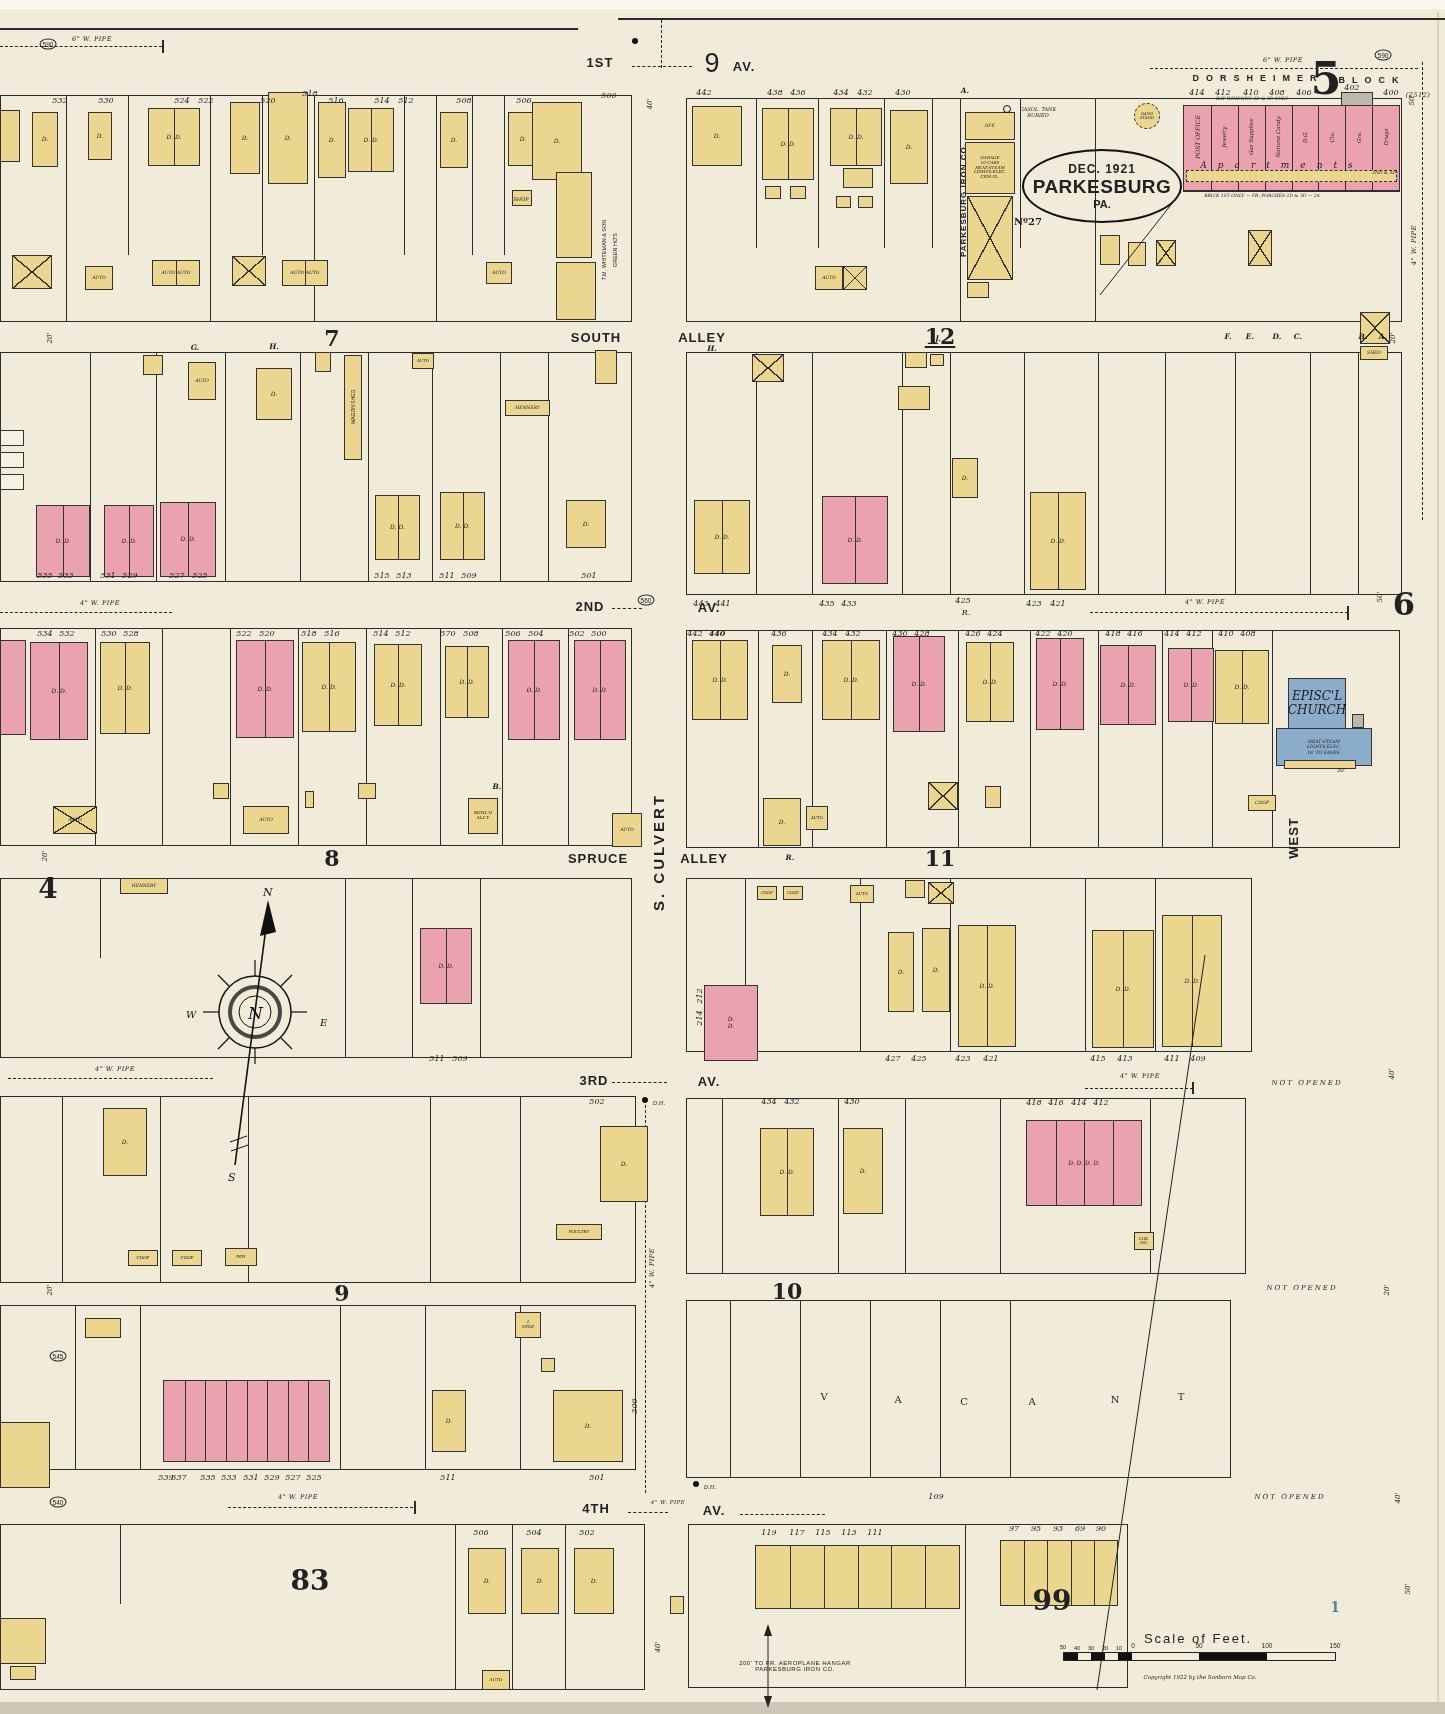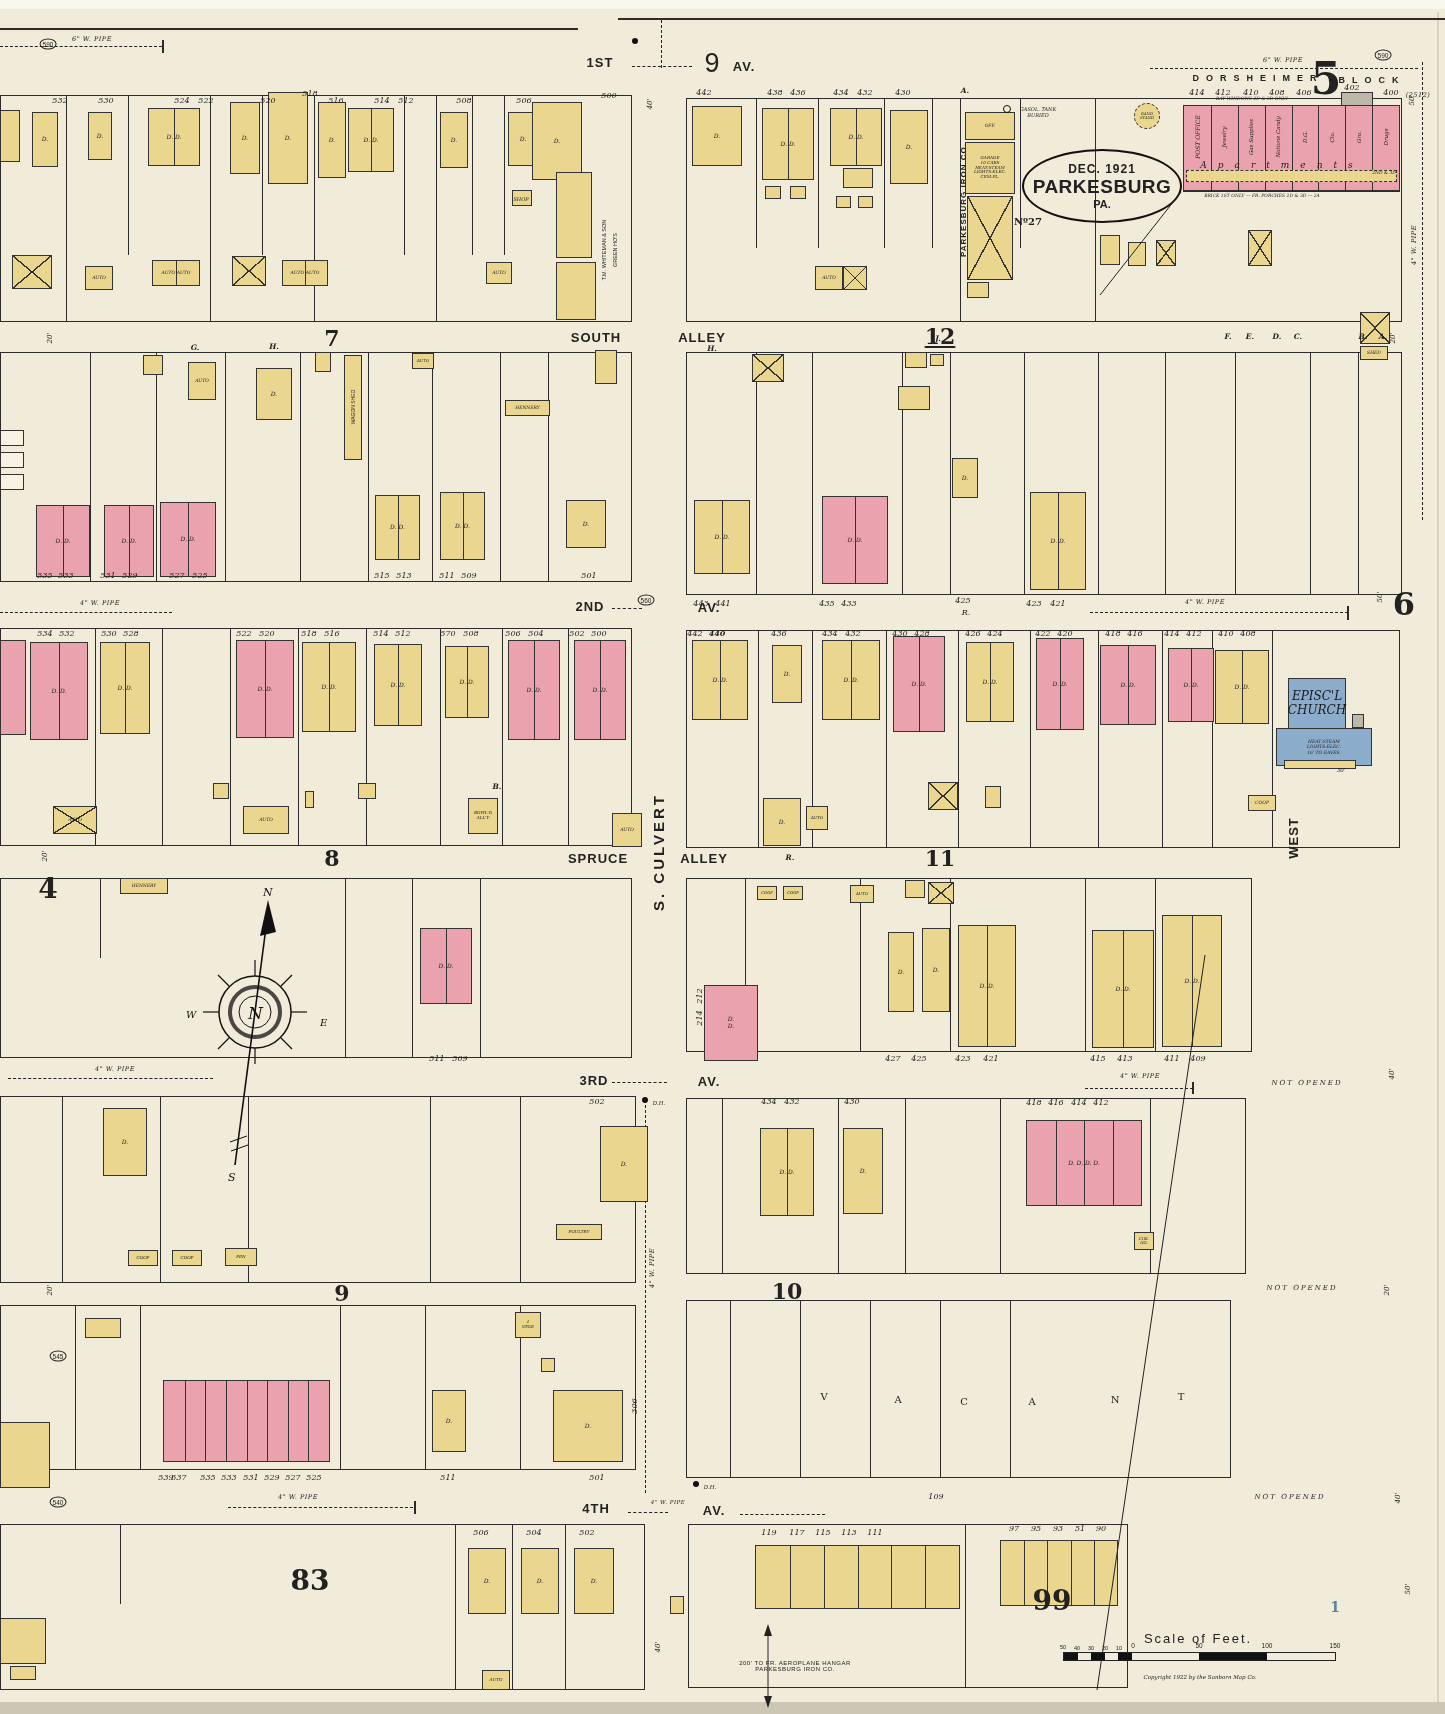--- a/index.html
+++ b/index.html
@@ -755,21 +755,21 @@
     <div class="hn" style="left: 587px; top: 1532px;">502</div>
     <div class="hn" style="left: 769px; top: 1532px;">119</div>
     <div class="hn" style="left: 797px; top: 1532px;">117</div>
     <div class="hn" style="left: 823px; top: 1532px;">115</div>
     <div class="hn" style="left: 849px; top: 1532px;">113</div>
     <div class="hn" style="left: 875px; top: 1532px;">111</div>
     <div class="hn" style="left: 936px; top: 1496px; font-style: italic;">109</div>
     <div class="hn" style="left: 1014px; top: 1528px;">97</div>
     <div class="hn" style="left: 1036px; top: 1528px;">95</div>
     <div class="hn" style="left: 1058px; top: 1528px;">93</div>
-    <div class="hn" style="left: 1080px; top: 1528px;">51</div>
+    <div class="hn" style="left: 1080px; top: 1528px;">69</div>
     <div class="hn" style="left: 1101px; top: 1528px;">90</div>
     <div class="hn r" style="left: 699px; top: 996px;">212</div>
     <div class="hn r" style="left: 699px; top: 1018px;">214</div>
     <div class="hn r" style="left: 634px; top: 1406px;">306</div>
     <div class="lbl st" style="left: 600px; top: 62px;">1ST</div>
     <div class="lbl stbig" style="left: 712px; top: 63px;">9</div>
     <div class="lbl st" style="left: 744px; top: 66px;">AV.</div>
     <div class="lbl st" style="left: 596px; top: 337px;">SOUTH</div>
     <div class="lbl st" style="left: 702px; top: 337px;">ALLEY</div>
     <div class="lbl st" style="left: 590px; top: 606px;">2ND</div>

